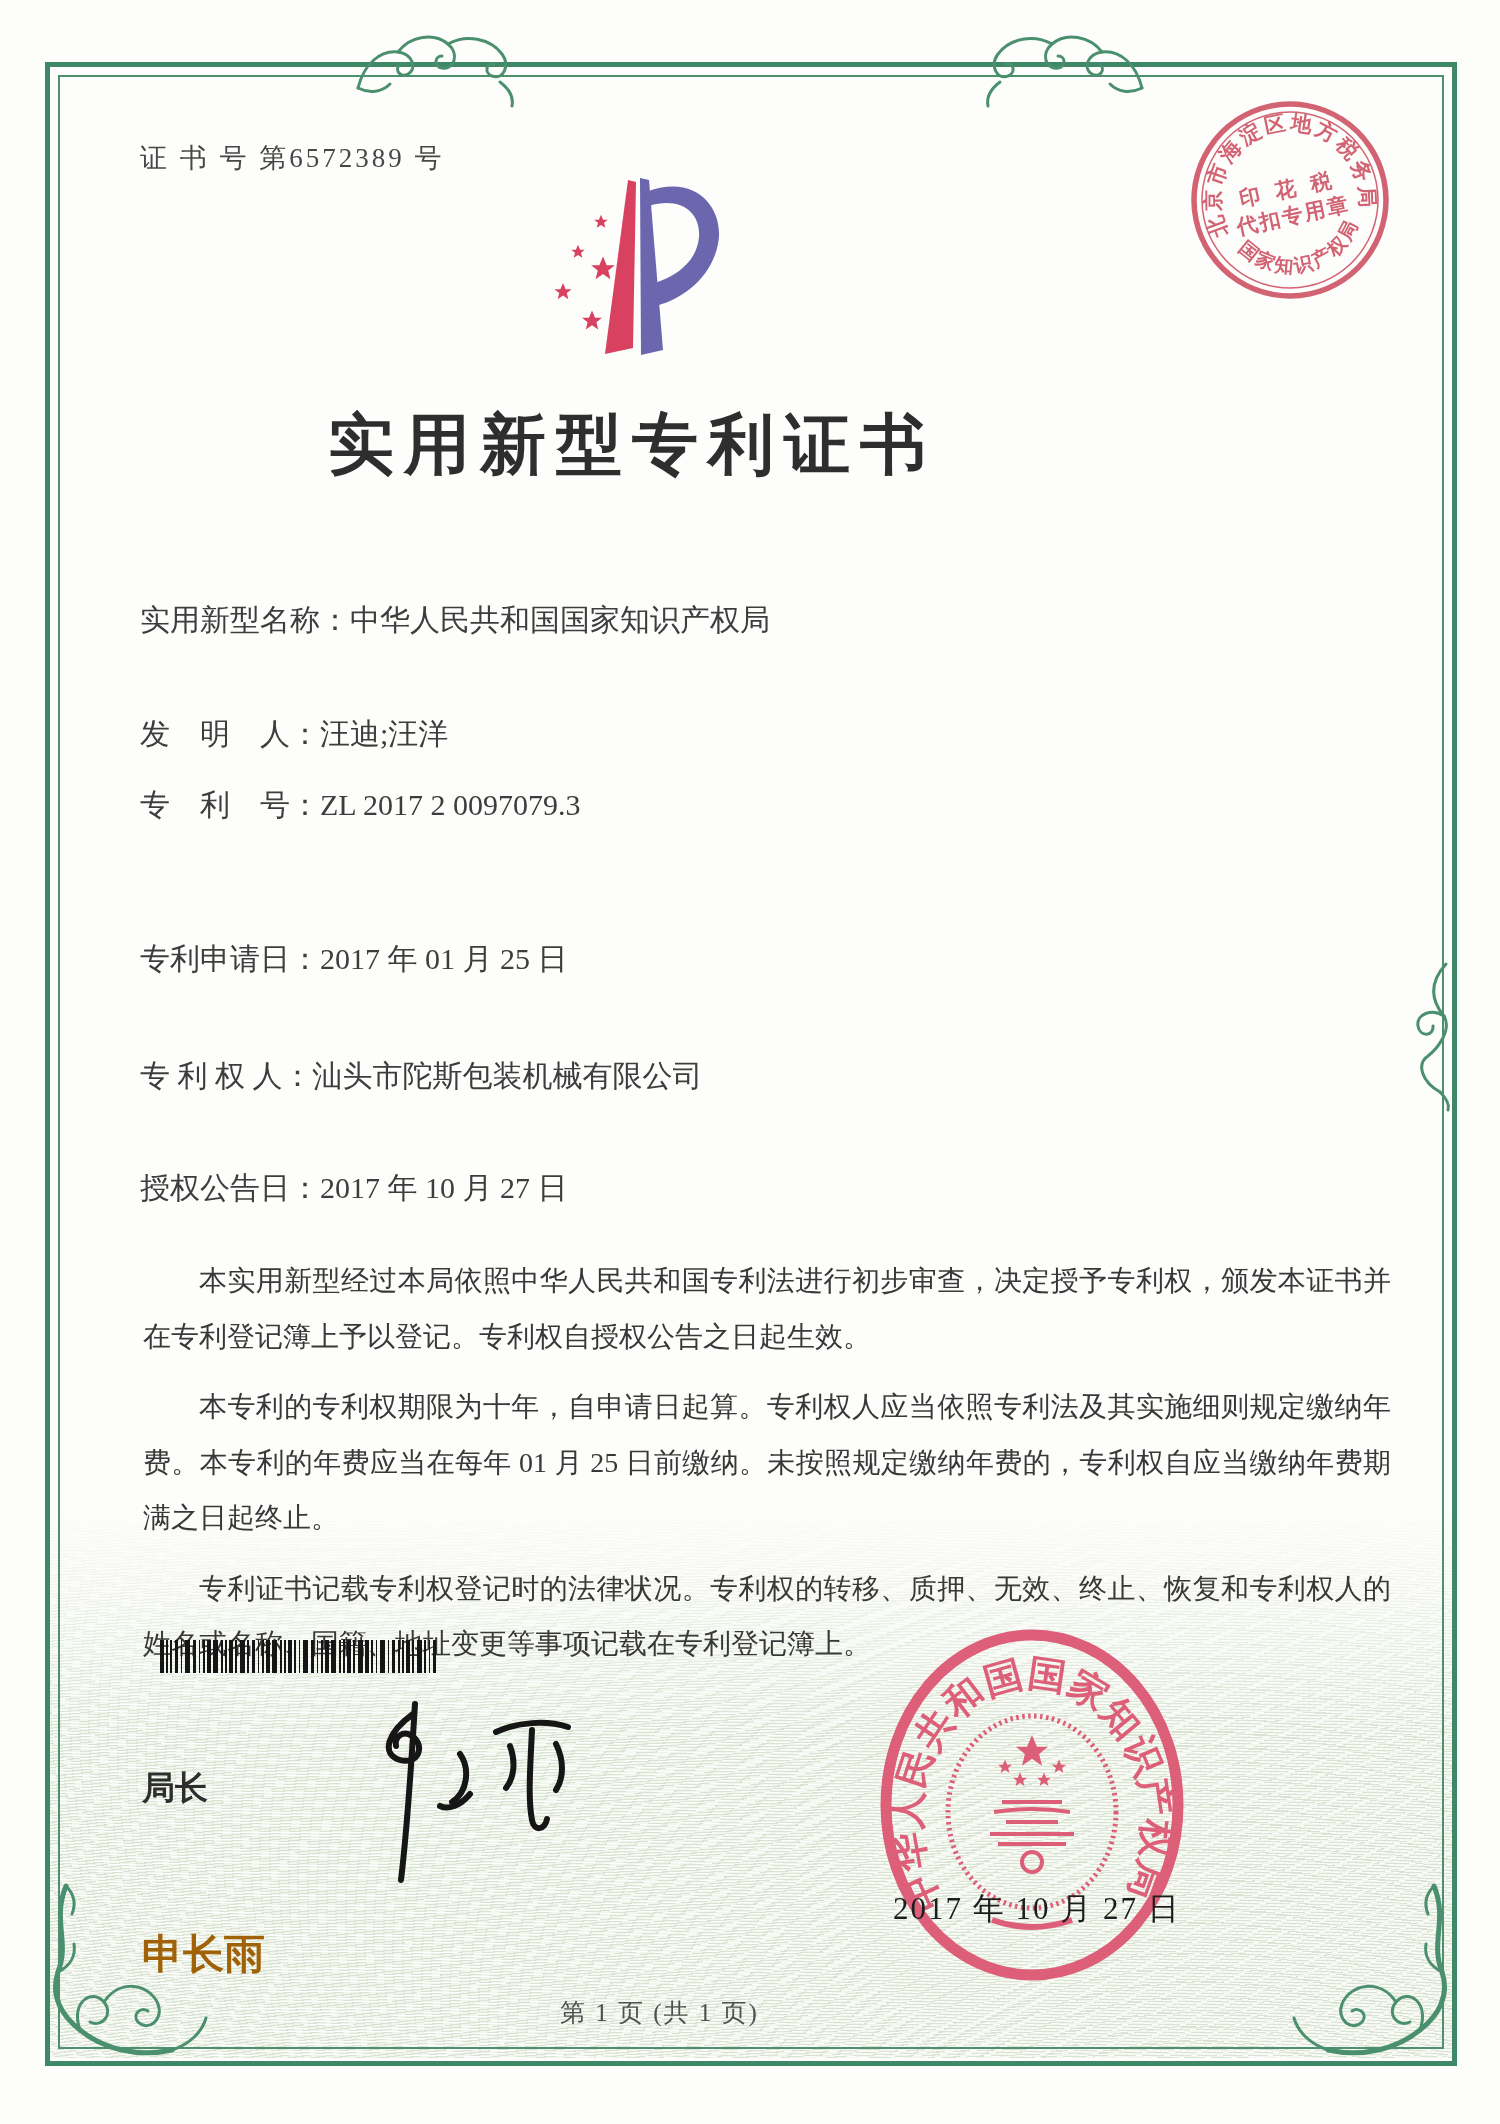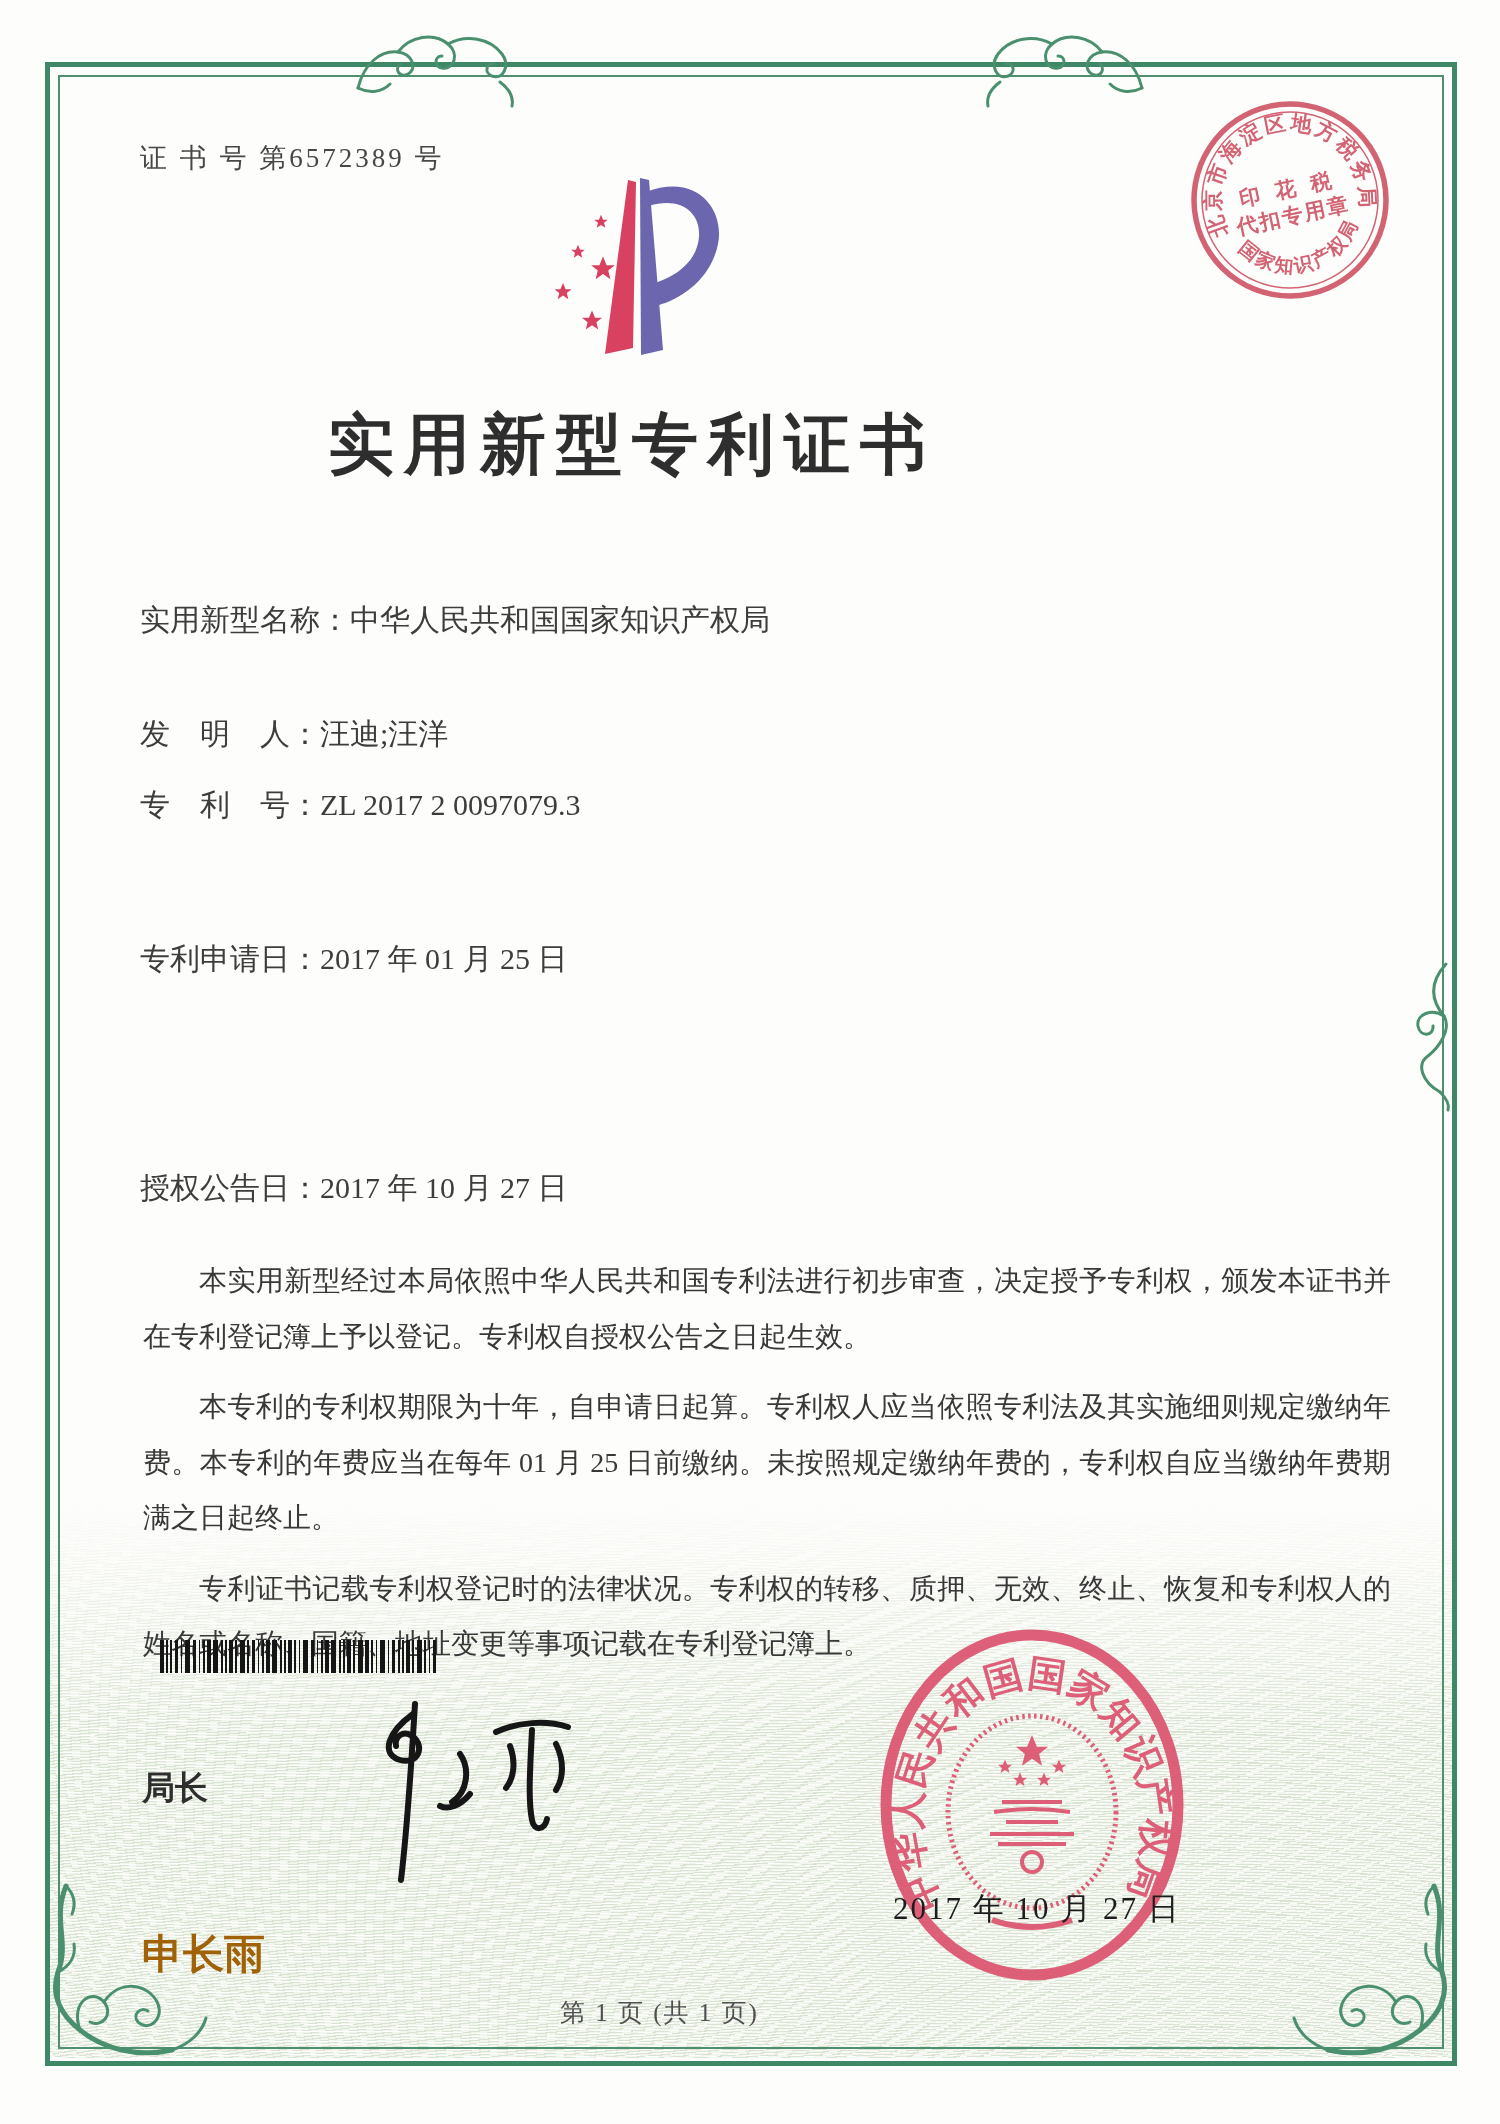--- a/index.html
+++ b/index.html
@@ -139,20 +139,21 @@
     <use href="#star" fill="#d8415f" transform="translate(18,120) scale(0.9)"></use>
     <use href="#star" fill="#d8415f" transform="translate(47,149) scale(1.05)"></use>
   </svg>
 
   <h1 class="title">实用新型专利证书</h1>
 
   <div class="field f0"><span>实用新型名称：</span><span>中华人民共和国国家知识产权局</span></div>
   <div class="field f1"><span>发　明　人：</span><span>汪迪;汪洋</span></div>
   <div class="field f2"><span>专　利　号：</span><span>ZL 2017 2 0097079.3</span></div>
   <div class="field f3"><span>专利申请日：</span><span>2017 年 01 月 25 日</span></div>
+  <div class="field f4"><span>专 利 权 人：</span><span>汕头市陀斯包装机械有限公司</span></div>
   <div class="field f5"><span>授权公告日：</span><span>2017 年 10 月 27 日</span></div>
 
   <div class="body-text">
     <p>本实用新型经过本局依照中华人民共和国专利法进行初步审查，决定授予专利权，颁发本证书并在专利登记簿上予以登记。专利权自授权公告之日起生效。</p>
     <p>本专利的专利权期限为十年，自申请日起算。专利权人应当依照专利法及其实施细则规定缴纳年费。本专利的年费应当在每年 01 月 25 日前缴纳。未按照规定缴纳年费的，专利权自应当缴纳年费期满之日起终止。</p>
     <p>专利证书记载专利权登记时的法律状况。专利权的转移、质押、无效、终止、恢复和专利权人的姓名或名称、国籍、地址变更等事项记载在专利登记簿上。</p>
   </div>
 
   <div class="barcode">
       <i style="width: 3.5px;"></i>

